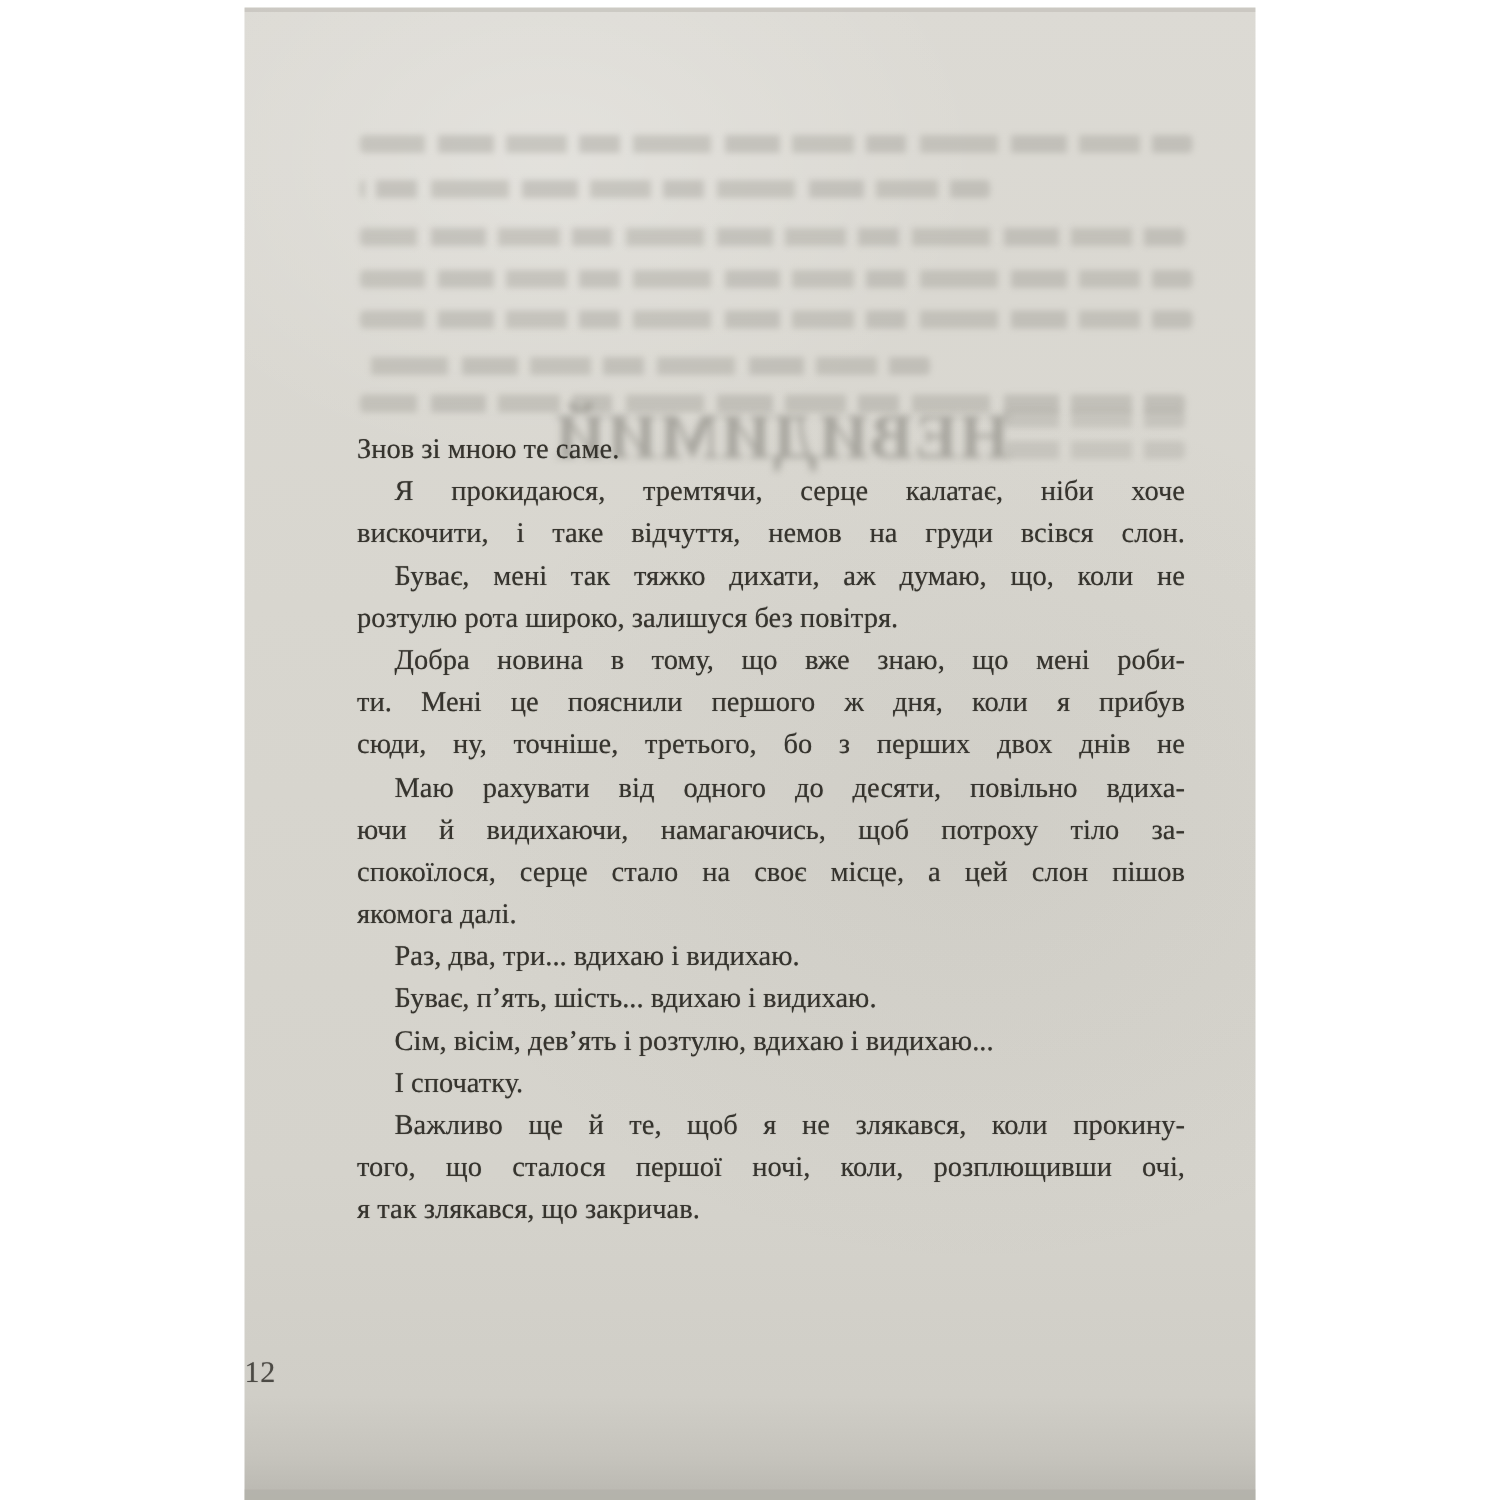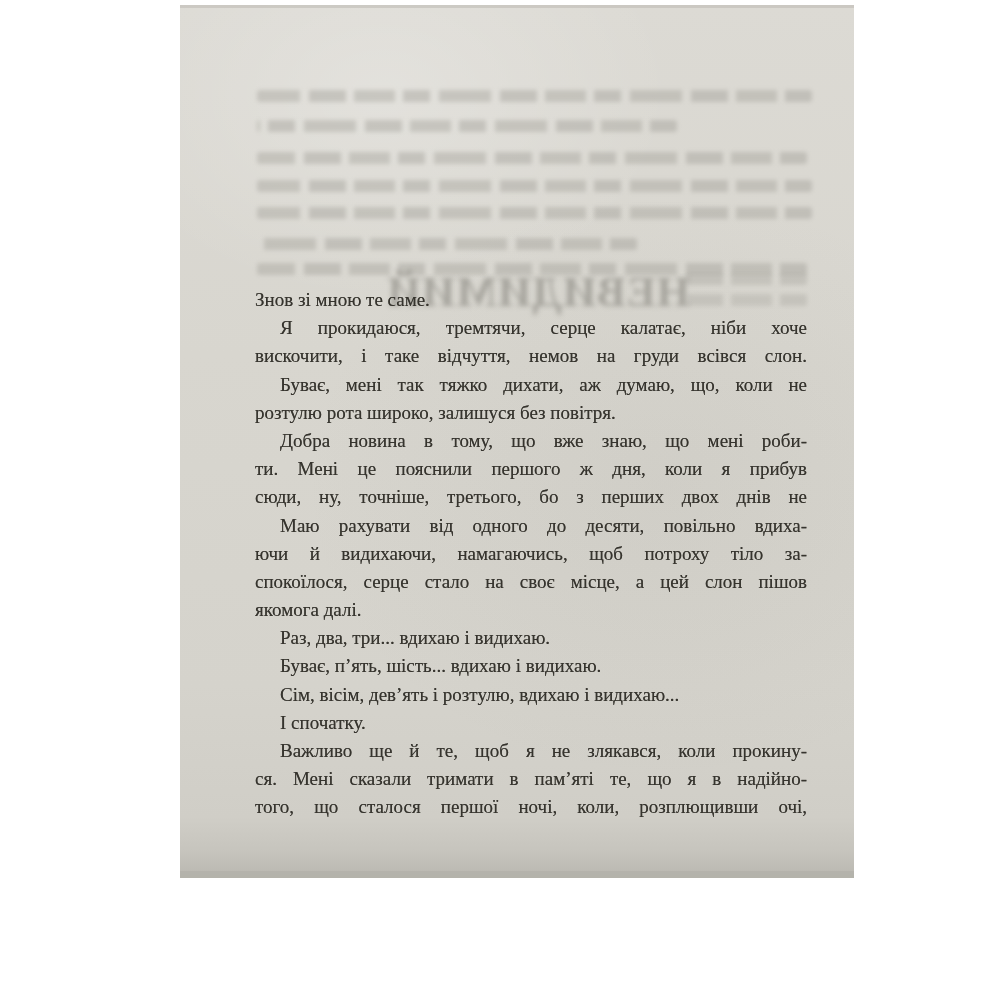--- a/index.html
+++ b/index.html
@@ -16,27 +16,26 @@
     width: 1000px;
     height: 1000px;
     background: #ffffff;
   }
   
   .page {
     position: absolute;
     left: 163px;
     top: 5px;
     width: 674px;
-    height: 873px;
+    height: 995px;
     background:
       radial-gradient(420px 300px at 30% 10%, rgba(255,255,255,0.22), rgba(255,255,255,0) 70%),
       radial-gradient(520px 420px at 72% 55%, rgba(118,116,108,0.07), rgba(0,0,0,0) 70%),
       linear-gradient(180deg, #dcdad4 0%, #d8d6cf 40%, #d5d3cc 78%, #d0cec7 93%, #c6c4bd 97%, #b9b7b0 100%);
     overflow: hidden;
-    margin-left: 17px;
   }
   .page-top-edge {
     position: absolute;
     left: 0; top: 0;
     width: 100%; height: 3px;
     background: #c1bfb8;
     opacity: .65;
   }
   .page-bottom-edge {
     position: absolute;
@@ -156,21 +155,21 @@
         <div class="line just">сюди, ну, точніше, третього, бо з перших двох днів не</div>
         <div class="line indent just">Маю рахувати від одного до десяти, повільно вдиха-</div>
         <div class="line just">ючи й видихаючи, намагаючись, щоб потроху тіло за-</div>
         <div class="line just">спокоїлося, серце стало на своє місце, а цей слон пішов</div>
         <div class="line">якомога далі.</div>
         <div class="line indent">Раз, два, три... вдихаю і видихаю.</div>
         <div class="line indent">Буває, п’ять, шість... вдихаю і видихаю.</div>
         <div class="line indent">Сім, вісім, дев’ять і розтулю, вдихаю і видихаю...</div>
         <div class="line indent">І спочатку.</div>
         <div class="line indent just">Важливо ще й те, щоб я не злякався, коли прокину-</div>
-        <div class="line just">ся. Мені сказали тримати в пам’яті те, що я в надійно-</div>
         <div class="line just">того, що сталося першої ночі, коли, розплющивши очі,</div>
+        <div class="line">я так злякався, що закричав.</div>
       </div>
 
     <div class="page-number">12</div>
 
     <div class="page-bottom-edge"></div>
   </div>
 </div>
 
 </body></html>

